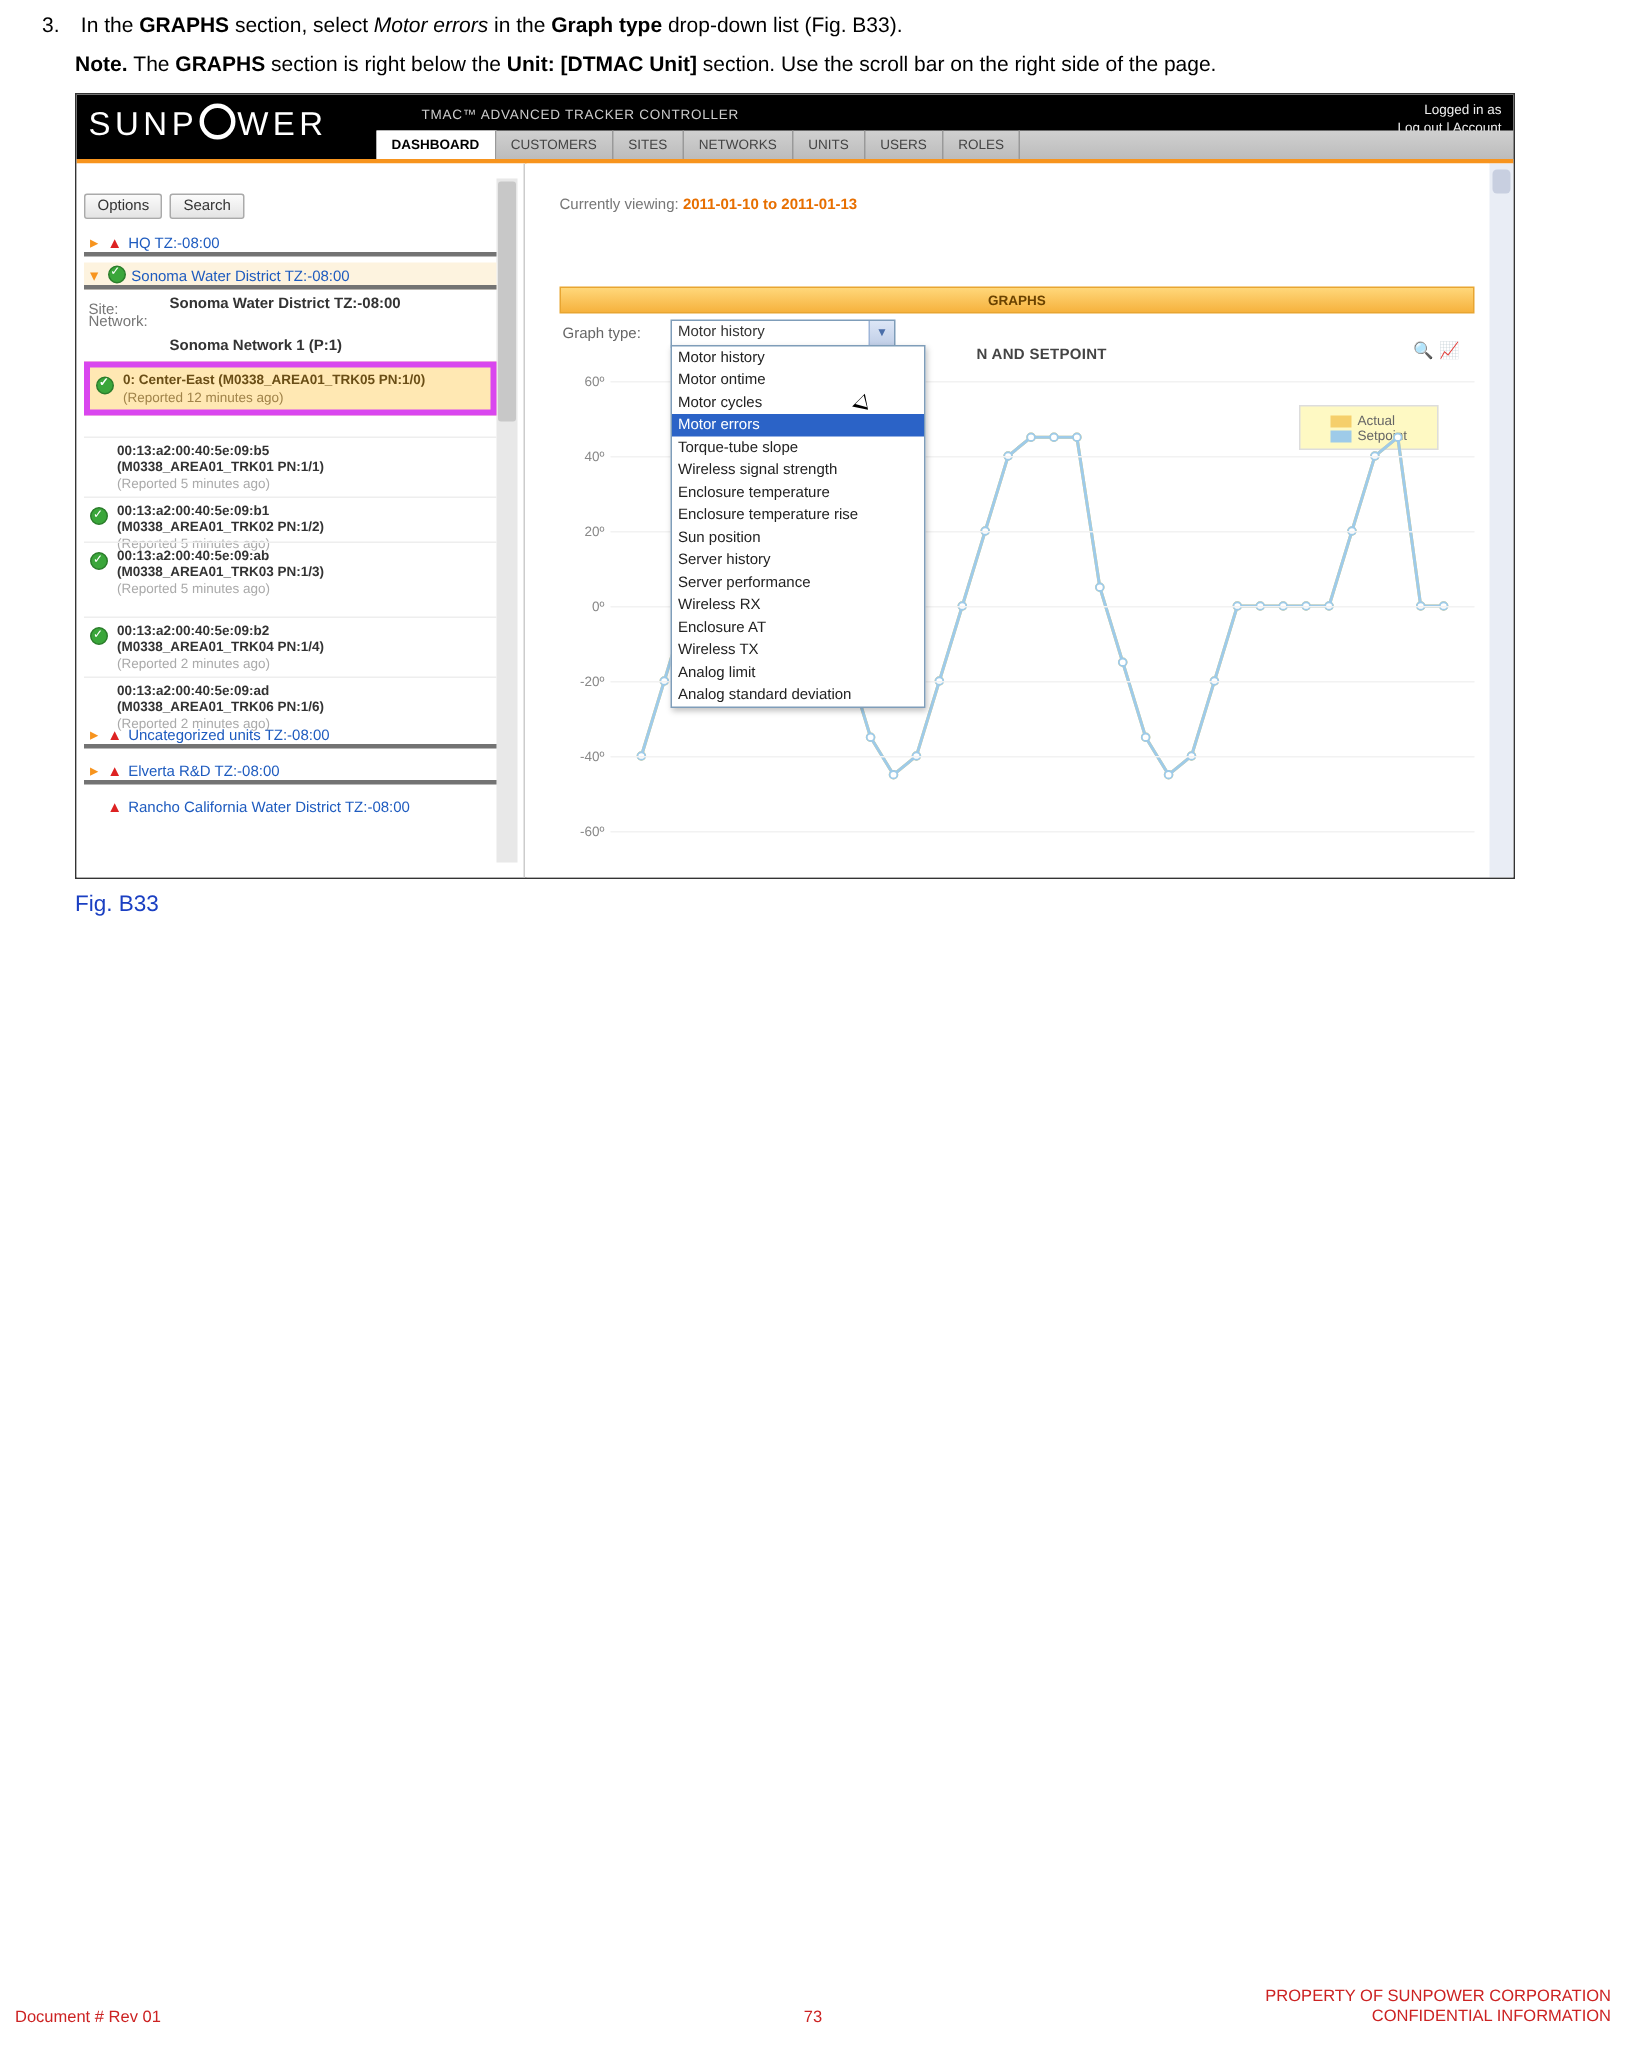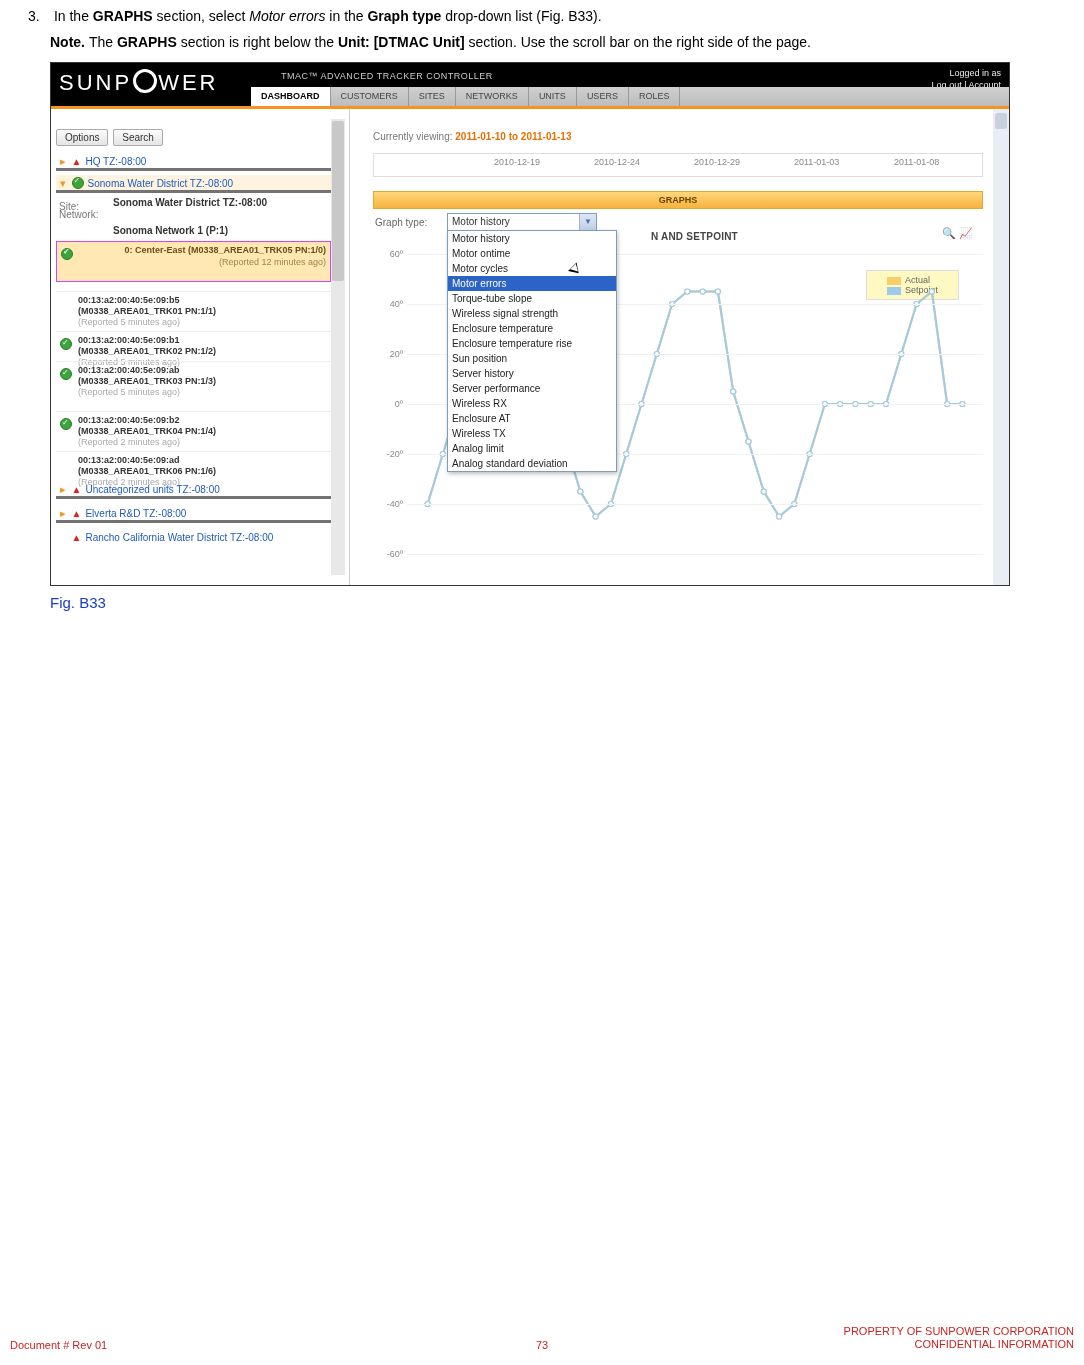--- a/index.html
+++ b/index.html
@@ -38,21 +38,21 @@
   .leftpane{position:absolute;left:0;top:46px;width:298px;bottom:0;background:#fff;border-right:1px solid #ccc;}
   .left-toolbar{position:absolute;left:5px;top:20px;}
   .btn-small{display:inline-block;border:1px solid #aaa;border-radius:2px;background:linear-gradient(#fbfbfb,#e4e4e4);padding:2px 8px;font-size:10px;color:#333;margin-right:2px;}
   .tree-row{position:absolute;left:5px;right:18px;height:18px;padding:2px 4px;border-bottom:3px solid #737373;font-size:10px;color:#1e5bbf;box-sizing:border-box;}
   .tree-row .tri-r::before{content:"\25B8";color:#f7941e;margin-right:6px;font-size:11px;}
   .tree-row .tri-d::before{content:"\25BE";color:#f7941e;margin-right:6px;font-size:11px;}
   .warn-ico{color:#d22; margin-right:4px;font-weight:bold;}
   .ok-ico{display:inline-block;width:10px;height:10px;border-radius:50%;background:#3aa63a;border:1px solid #2b7d2b;margin-right:4px;vertical-align:-2px;position:relative;}
   .ok-ico::after{content:"\2713";color:#fff;font-size:8px;position:absolute;left:1px;top:-2px;}
   .mini-lbl{position:absolute;font-size:10px;color:#777;}
-  .sel-unit{position:absolute;left:5px;right:18px;background:#ffe8b3;border:1px solid #d946ef;padding:3px 4px 14px 22px;font-size:9px;font-weight:bold;color:#6a4e16;box-sizing:border-box;text-align:right;}
+  .sel-unit{position:absolute;left:5px;right:18px;background:#ffe8b3;border:4px solid #d946ef;padding:3px 4px 3px 22px;font-size:9px;font-weight:bold;color:#6a4e16;box-sizing:border-box;}
   .sel-unit-sub{font-weight:normal;color:#a08349;display:block;margin-top:2px;}
   .unit-item{position:absolute;left:5px;right:18px;border-top:1px solid #eee;padding:3px 4px 3px 22px;font-size:9px;color:#555;box-sizing:border-box;line-height:11px;margin-top:12px;}
   .unit-item .uid{font-weight:bold;color:#333;}
   .unit-item .rep{color:#aaa;}
   .unit-ok{position:absolute;left:4px;top:6px;}
   .lscroll{position:absolute;top:10px;right:4px;width:14px;bottom:10px;background:#e8e8e8;}
   .lscroll .thumb{position:absolute;left:1px;right:1px;top:2px;height:160px;background:#c8c8c8;border-radius:2px;}
 
   .rightpane{position:absolute;left:300px;right:16px;top:46px;bottom:0;background:#fff;}
   .rscroll{position:absolute;top:46px;right:0;width:16px;bottom:0;background:#e9edf5;}
@@ -148,27 +148,20 @@
       <div class="unit-item" style="top:290px;"><span class="ok-ico unit-ok"></span><span class="uid">00:13:a2:00:40:5e:09:b2</span><br><span class="uid">(M0338_AREA01_TRK04 PN:1/4)</span><br><span class="rep">(Reported 2 minutes ago)</span></div>
       <div class="unit-item" style="top:330px;"><span class="uid">00:13:a2:00:40:5e:09:ad</span><br><span class="uid">(M0338_AREA01_TRK06 PN:1/6)</span><br><span class="rep">(Reported 2 minutes ago)</span></div>
 
       <div class="tree-row" style="top:372px;"><span class="tri-r"></span><span class="warn-ico">▲</span><span>Uncategorized units TZ:-08:00</span></div>
       <div class="tree-row" style="top:396px;"><span class="tri-r"></span><span class="warn-ico">▲</span><span>Elverta R&amp;D TZ:-08:00</span></div>
       <div class="tree-row" style="top:420px;border-bottom:none;"><span class="tri-r" style="visibility:hidden;"></span><span class="warn-ico">▲</span><span>Rancho California Water District TZ:-08:00</span></div>
     </div>
 
     <div class="rightpane">
       <div class="view-line"><span>Currently viewing: </span><b>2011-01-10 to 2011-01-13</b></div>
-      <div class="daterow">
-        <span class="datecell" style="left:120px;">2010-12-19</span>
-        <span class="datecell" style="left:220px;">2010-12-24</span>
-        <span class="datecell" style="left:320px;">2010-12-29</span>
-        <span class="datecell" style="left:420px;">2011-01-03</span>
-        <span class="datecell" style="left:520px;">2011-01-08</span>
-      </div>
       <div class="graphs-bar">GRAPHS</div>
       <div class="gt-lbl">Graph type:</div>
       <div class="gt-sel">
         <span class="gt-sel-text">Motor history</span>
         <span class="gt-sel-arrow">▼</span>
       </div>
       <div class="gt-dd">
         <div>Motor history</div>
         <div>Motor ontime</div>
         <div>Motor cycles</div>

